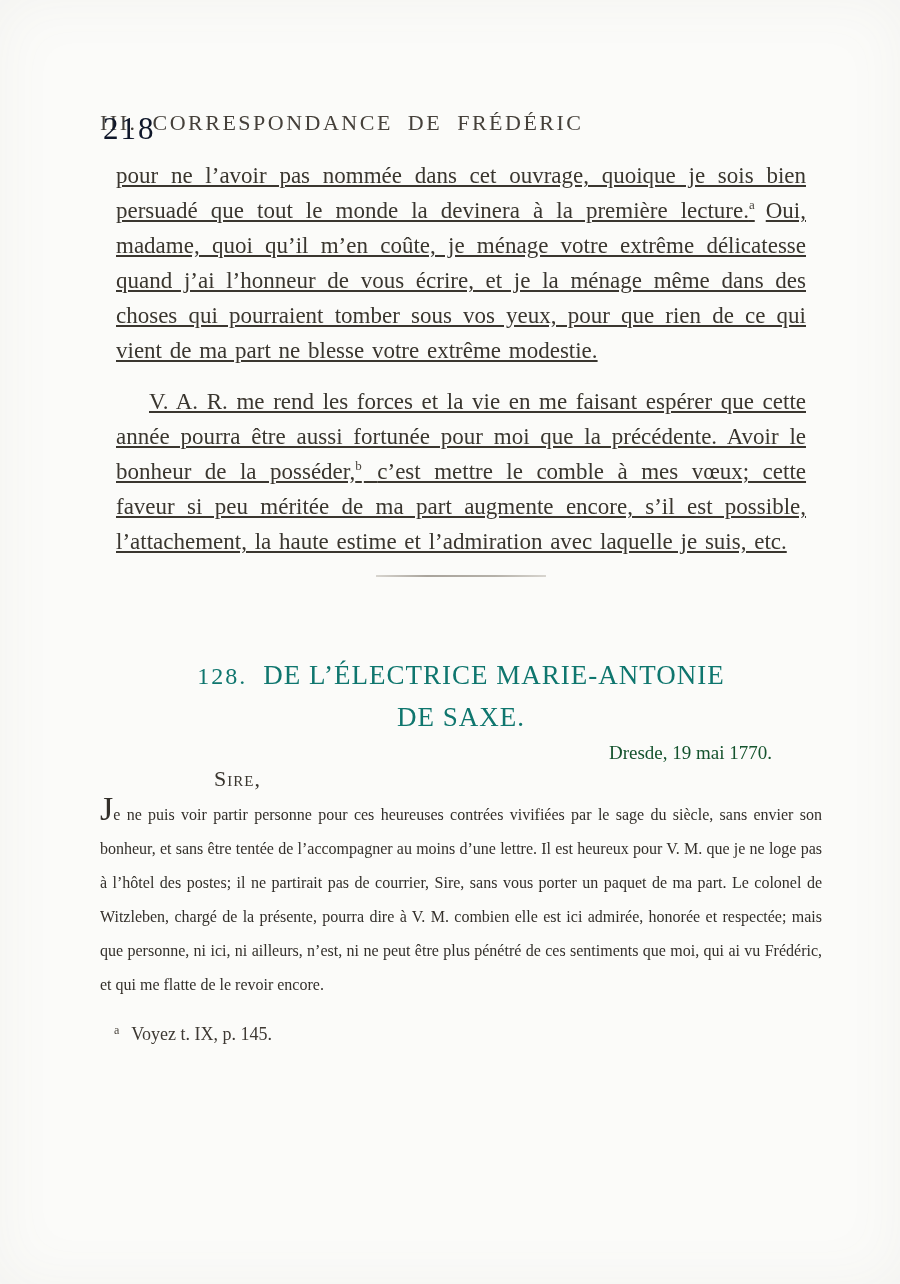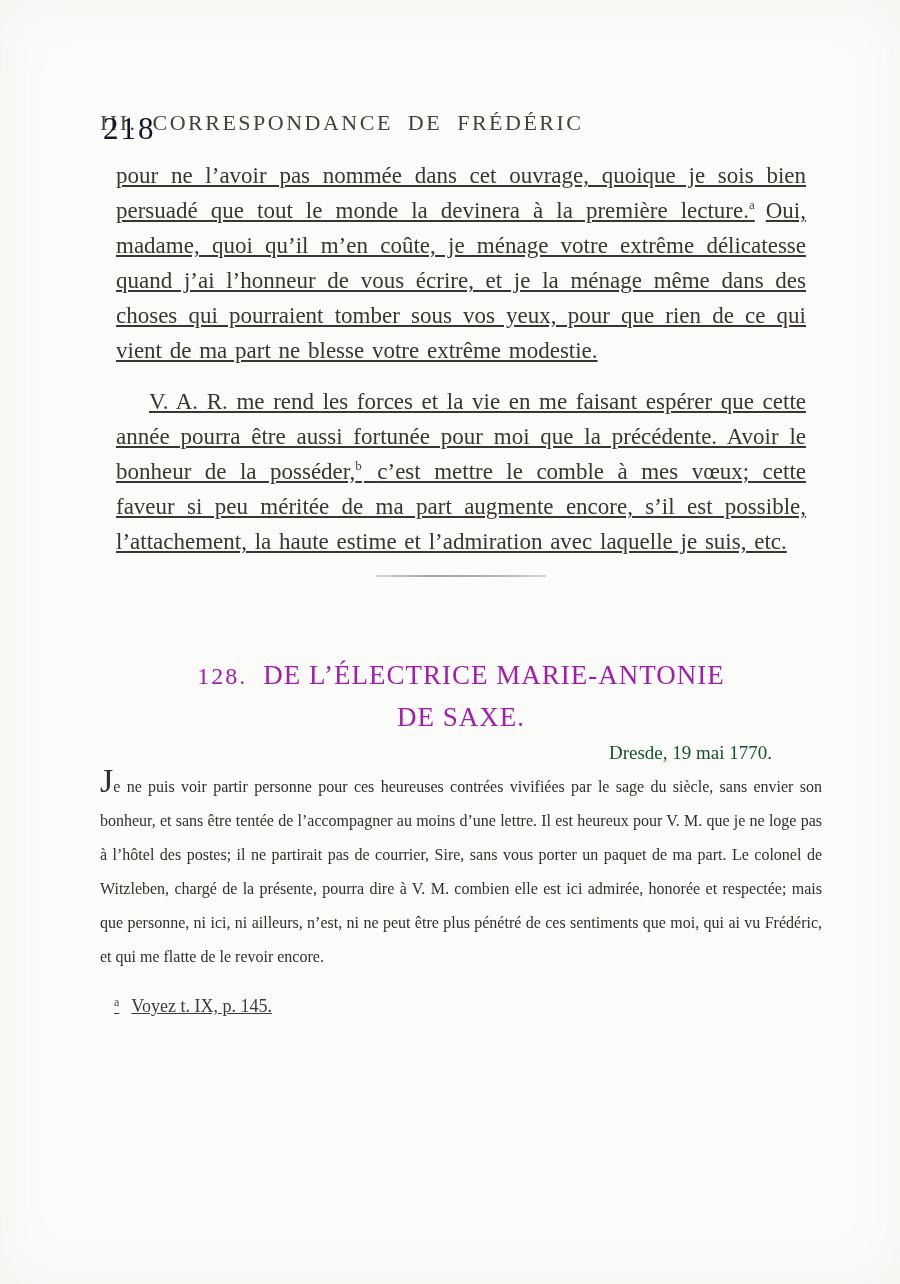--- a/index.html
+++ b/index.html
@@ -74,21 +74,21 @@
     border: none;
   }
 
   
   .letter-heading {
     margin-top: 78px;
     text-align: center;
     font-size: 27px;
     line-height: 41px;
     letter-spacing: 1px;
-    color: #a21caf;
+    color: #0f766e;
   }
   .letter-number {
     font-size: 24px;
     letter-spacing: 2px;
     margin-right: 16px;
   }
   .dateline {
     margin-top: 4px;
     padding-right: 50px;
     text-align: right;
@@ -115,21 +115,20 @@
     line-height: 20px;
   }
 
   
   .footnotes {
     margin-top: 12px;
     padding-left: 14px;
     font-size: 18px;
     line-height: 32px;
     color: #3e3933;
-    text-decoration: underline;
   }
   .footnote-line { white-space: nowrap; }
   .fn-marker {
     font-size: 12px;
     vertical-align: 6px;
     margin-right: 12px;
     color: #4a453e;
   }
 </style>
 </head>
@@ -149,20 +148,21 @@
 
     <div class="section-divider"></div>
 
     <div class="letter-heading">
       <span class="letter-number">128.</span><span>DE L’ÉLECTRICE MARIE-ANTONIE</span><br>
       <span>DE SAXE.</span>
     </div>
 
     <div class="dateline">Dresde, 19 mai 1770.</div>
 
+    <div class="salutation">Sire,</div>
 
     <p class="letter-body">Je ne puis voir partir personne pour ces heureuses contrées vivifiées par le sage du siècle, sans envier son bonheur, et sans être tentée de l’accompagner au moins d’une lettre. Il est heureux pour V. M. que je ne loge pas à l’hôtel des postes; il ne partirait pas de courrier, Sire, sans vous porter un paquet de ma part. Le colonel de Witzleben, chargé de la présente, pourra dire à V. M. combien elle est ici admirée, honorée et respectée; mais que personne, ni ici, ni ailleurs, n’est, ni ne peut être plus pénétré de ces sentiments que moi, qui ai vu Frédéric, et qui me flatte de le revoir encore.</p>
 
     <div class="footnotes">
       <div class="footnote-line"><sup class="fn-marker">a</sup><span>Voyez t. IX, p. 145.</span></div>
     </div>
 
   </div>
 </div>
 

